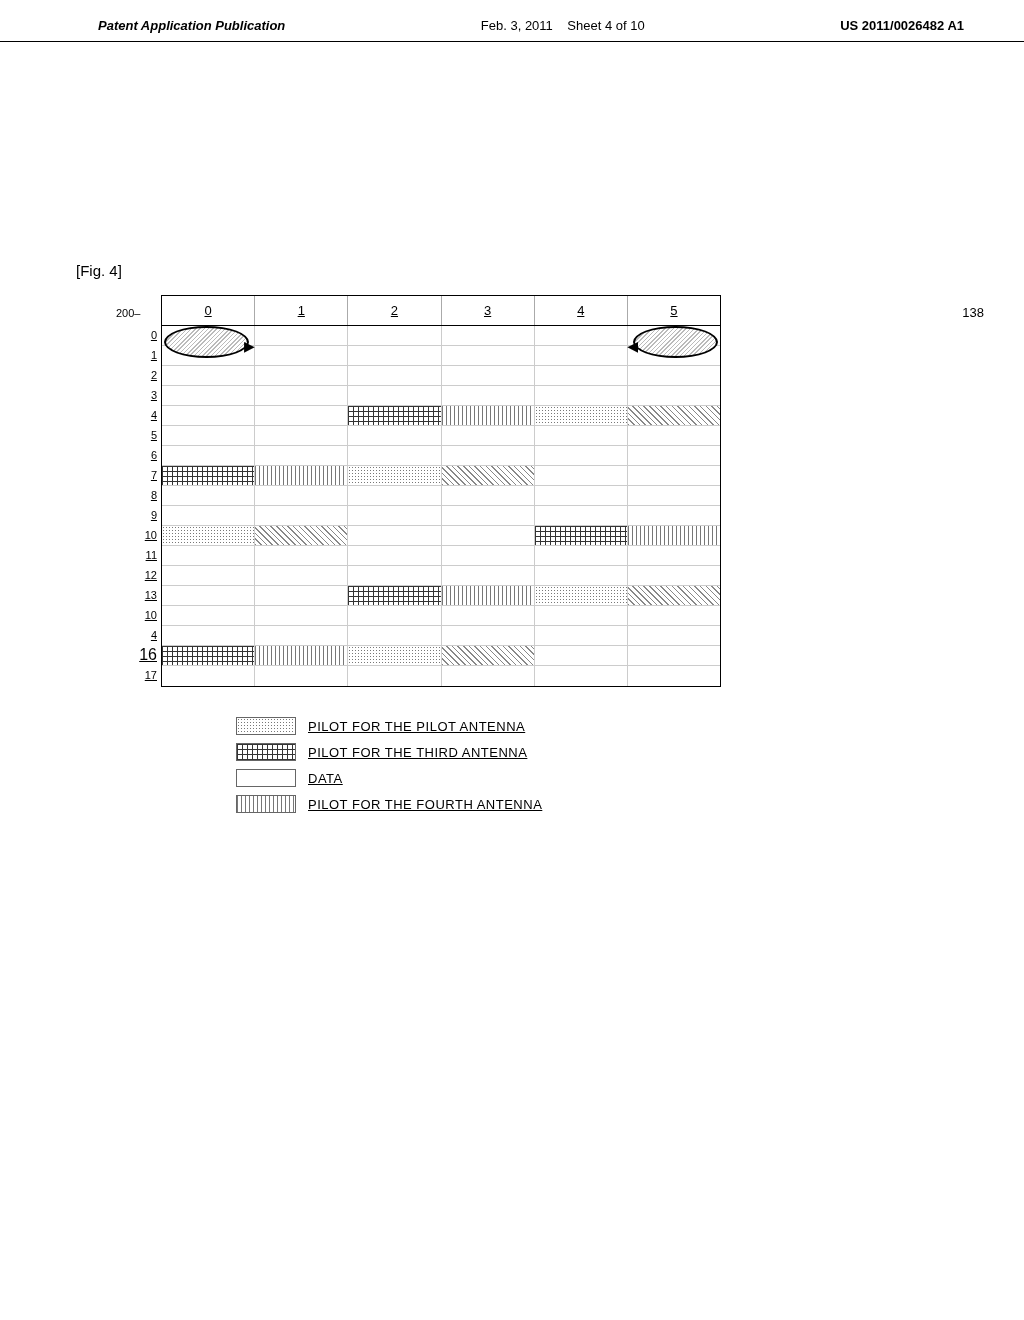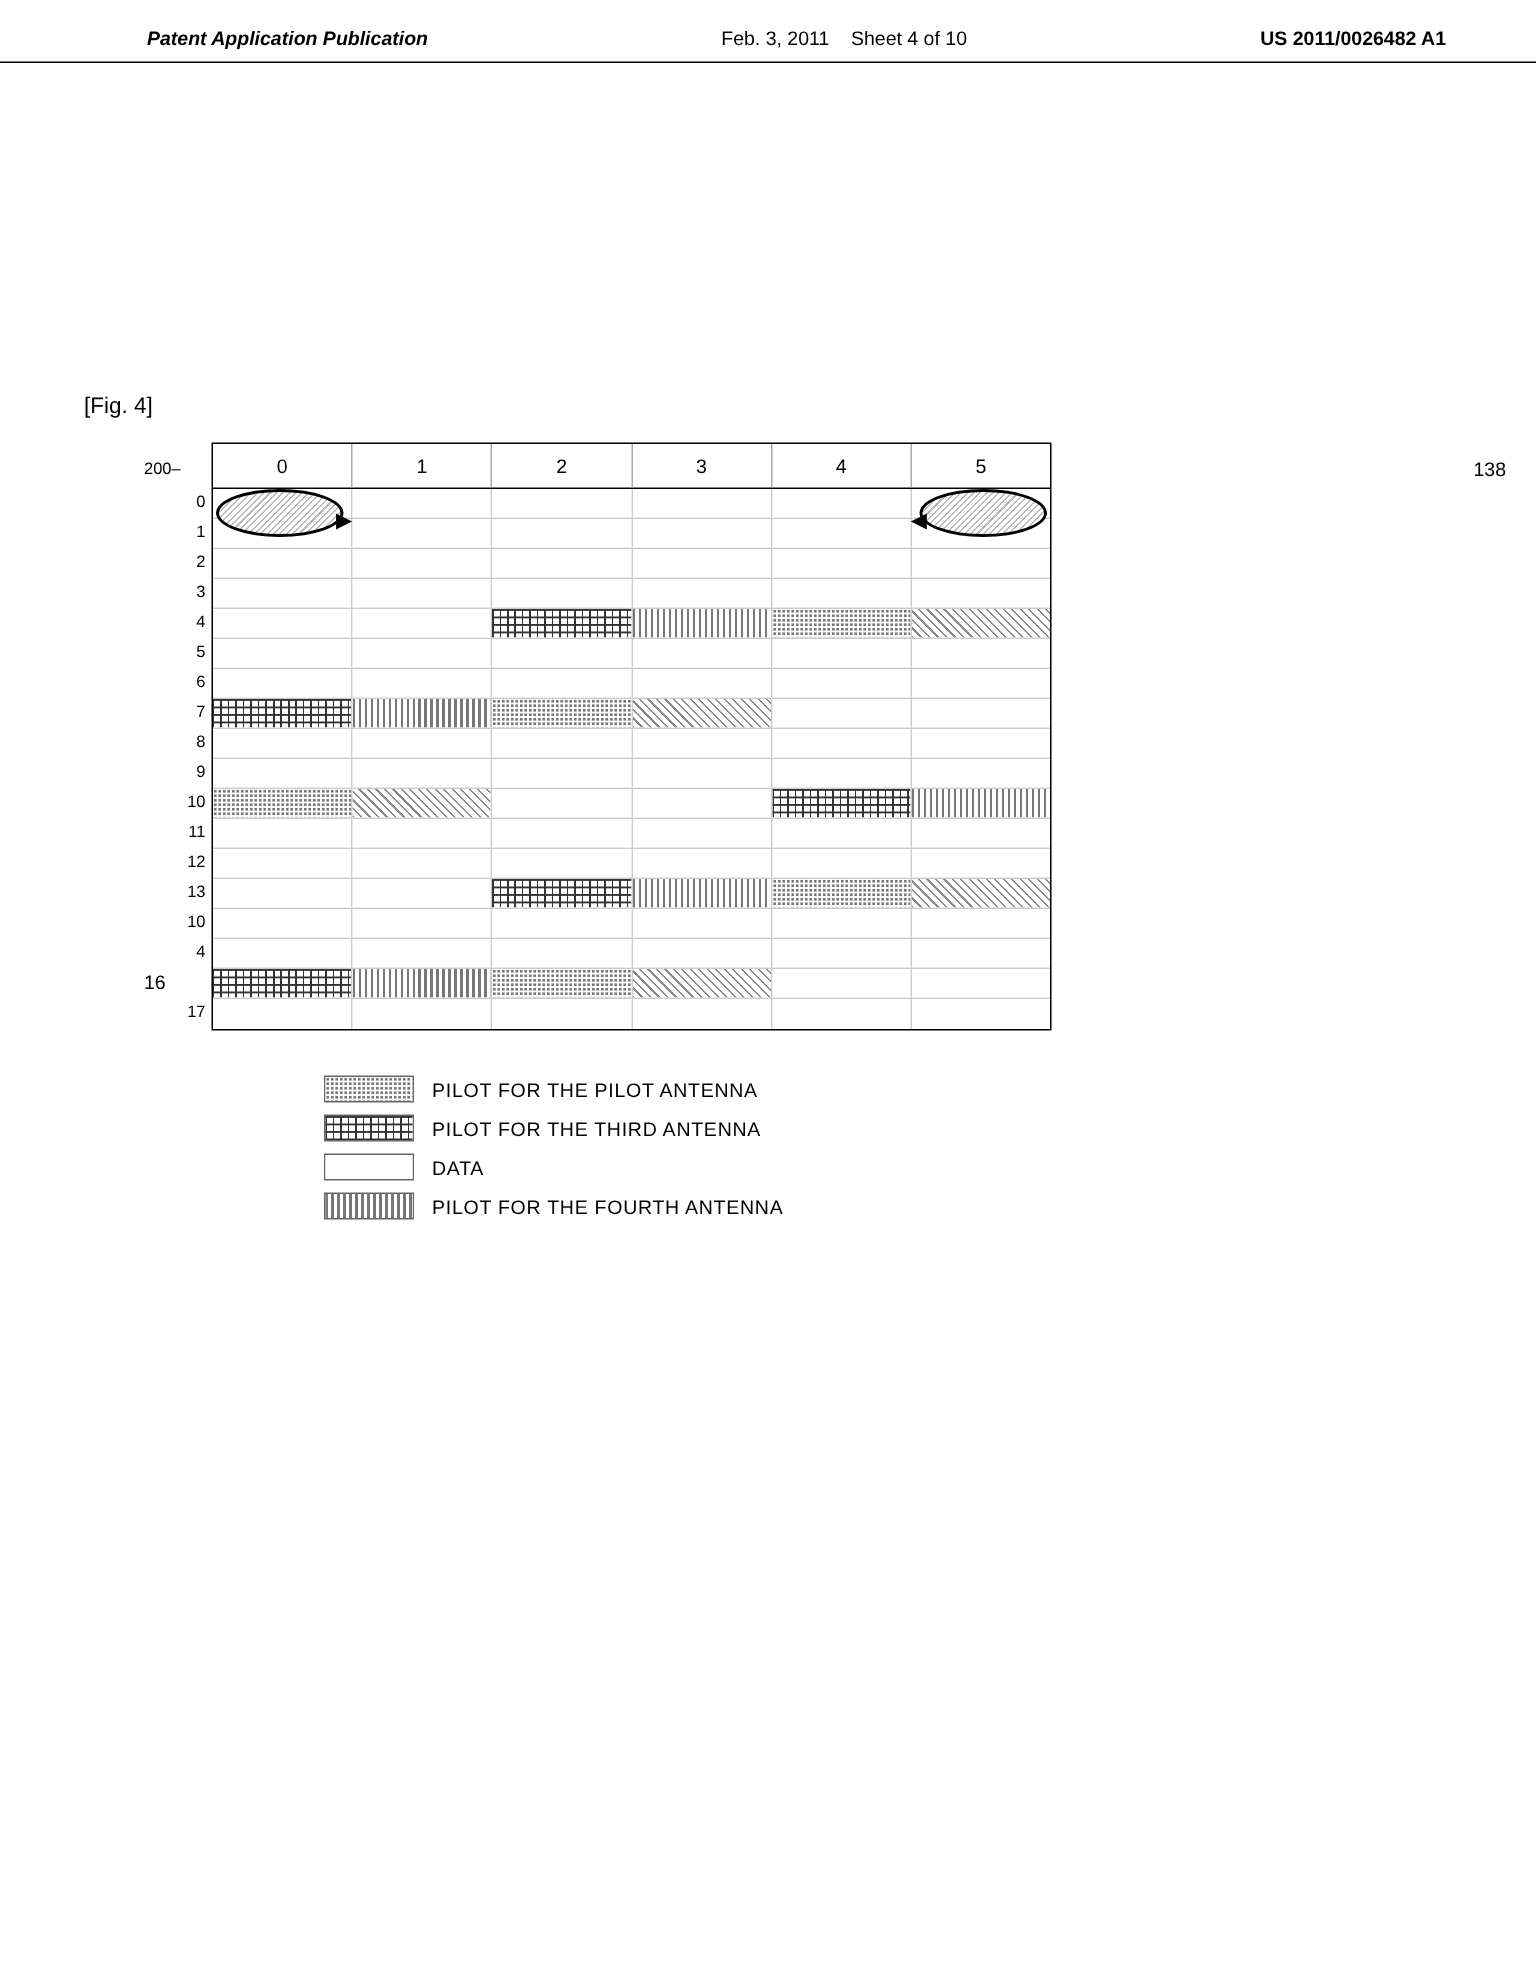--- a/index.html
+++ b/index.html
@@ -31,32 +31,33 @@
     .header-center {
       font-size: 13px;
     }
 
     .header-right {
       font-size: 13px;
       font-weight: bold;
     }
 
     .page-content {
-      padding: 40px 56px;
+      padding: 40px 76px;
     }
 
     .fig-label {
       font-size: 15px;
       margin-bottom: 16px;
       margin-top: 180px;
     }
 
     .diagram-container {
       position: relative;
       margin-left: 40px;
+      text-decoration: underline;
     }
 
     
     .grid-wrapper {
       display: flex;
       position: relative;
     }
 
     .row-label {
       height: 20px;
@@ -167,21 +168,21 @@
             <div class="row-label" style="height: 20px; line-height: 20px; text-align: right; font-size: 11px; padding-right: 4px;">6</div>
             <div class="row-label" style="height: 20px; line-height: 20px; text-align: right; font-size: 11px; padding-right: 4px;">7</div>
             <div class="row-label" style="height: 20px; line-height: 20px; text-align: right; font-size: 11px; padding-right: 4px;">8</div>
             <div class="row-label" style="height: 20px; line-height: 20px; text-align: right; font-size: 11px; padding-right: 4px;">9</div>
             <div class="row-label" style="height: 20px; line-height: 20px; text-align: right; font-size: 11px; padding-right: 4px;">10</div>
             <div class="row-label" style="height: 20px; line-height: 20px; text-align: right; font-size: 11px; padding-right: 4px;">11</div>
             <div class="row-label" style="height: 20px; line-height: 20px; text-align: right; font-size: 11px; padding-right: 4px;">12</div>
             <div class="row-label" style="height: 20px; line-height: 20px; text-align: right; font-size: 11px; padding-right: 4px;">13</div>
             <div class="row-label" style="height: 20px; line-height: 20px; text-align: right; font-size: 11px; padding-right: 4px;">10</div>
             <div class="row-label" style="height: 20px; line-height: 20px; text-align: right; font-size: 11px; padding-right: 4px;">4</div>
-            <div class="row-label" style="height: 20px; line-height: 20px; text-align: left; font-size: 13px; padding-right: 4px;">16</div>
+            <div class="row-label" style="height: 20px; line-height: 20px; text-align: right; font-size: 16px; padding-right: 4px;">16</div>
             <div class="row-label" style="height: 20px; line-height: 20px; text-align: right; font-size: 11px; padding-right: 4px;">17</div>
           </div>
       </div>
 
       <div style="position:relative; flex:1;">
         <div class="grid-area" id="main-grid" style="width: 560px; position: relative;">
 
           <div class="col-headers" id="col-headers-row">
               <div class="col-header">0</div>
               <div class="col-header">1</div>

